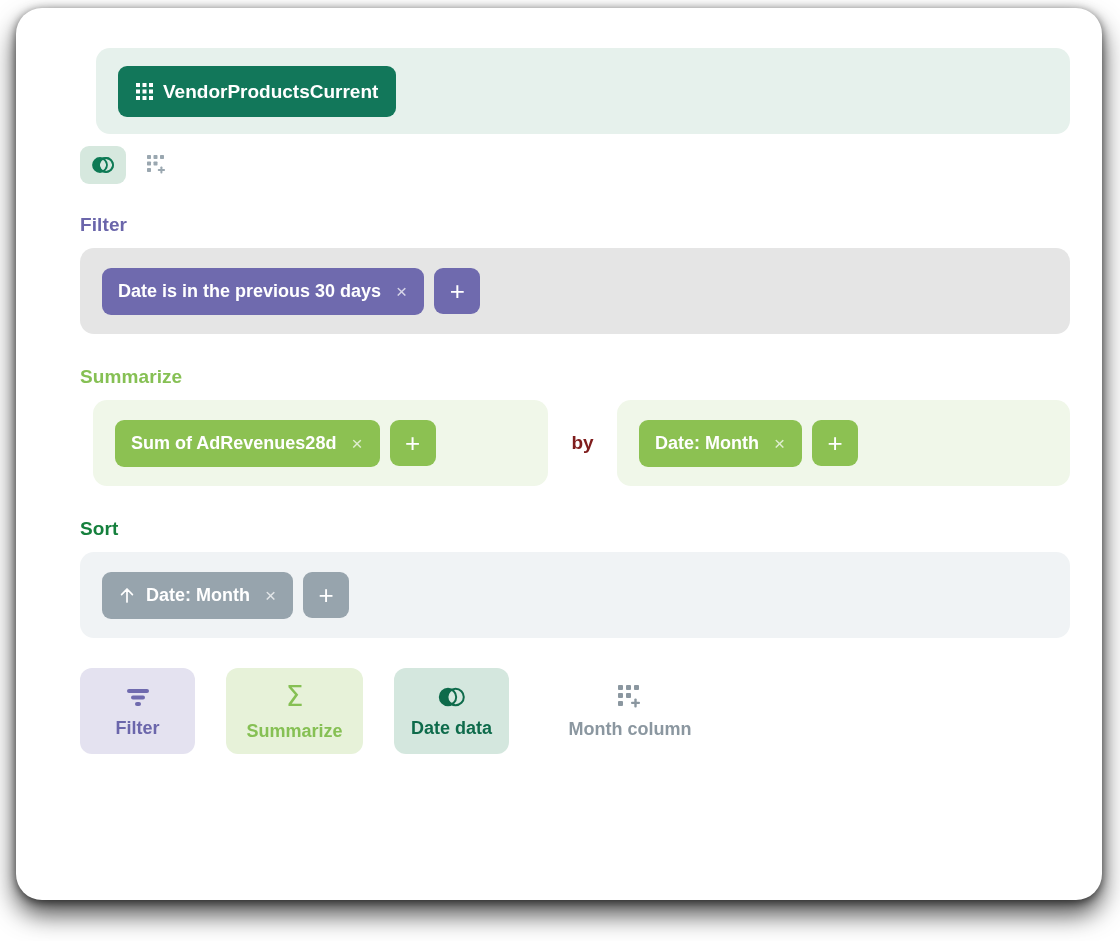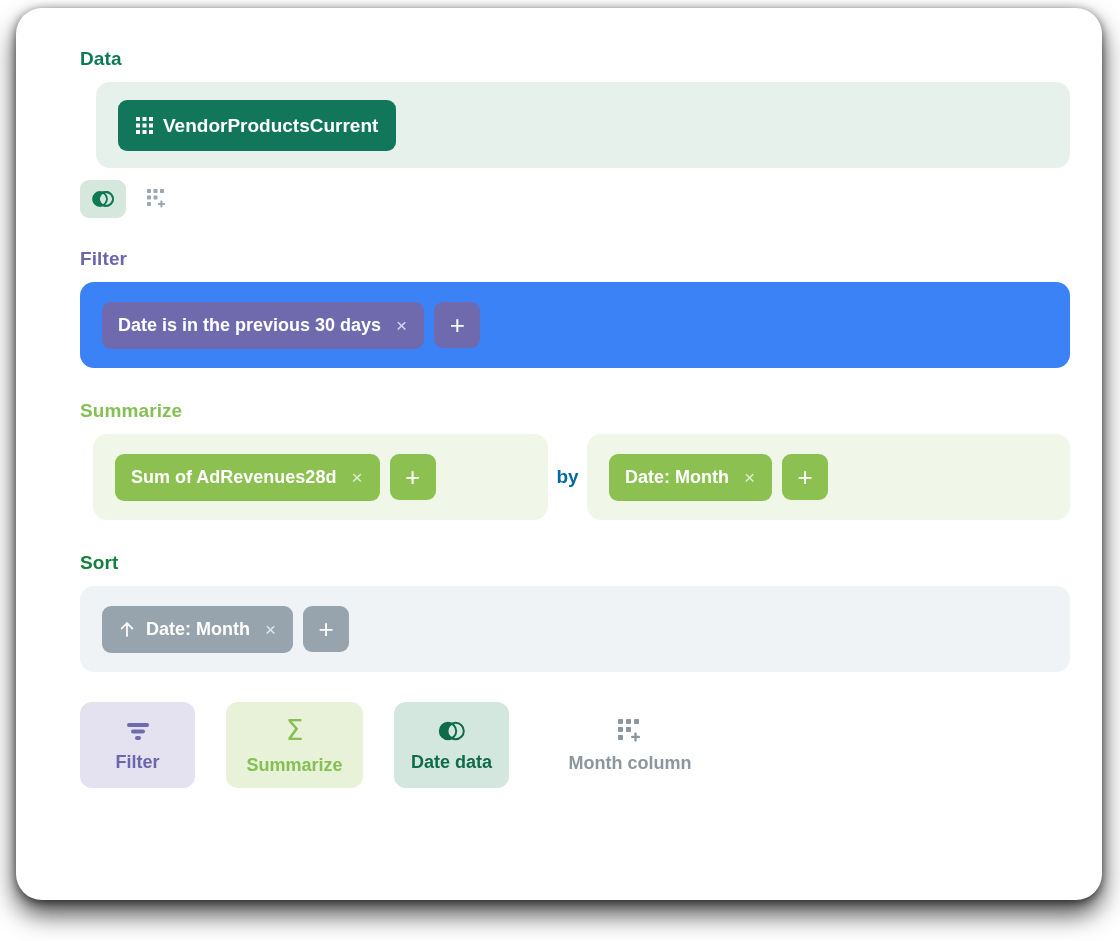--- a/index.html
+++ b/index.html
@@ -51,21 +51,21 @@
 
   .tray {
     border-radius: 14px;
     min-height: 86px;
     display: flex;
     align-items: center;
     padding: 0 0 0 22px;
     box-sizing: border-box;
   }
   .tray-data      { background: #e6f1ec; margin-left: 16px; }
-  .tray-filter    { background: #3b82f6; }
+  .tray-filter    { background: #e5e5e5; }
   .tray-sort      { background: #f0f3f5; }
 
   
   .chip {
     display: inline-flex;
     align-items: center;
     gap: 10px;
     border-radius: 9px;
     color: #ffffff;
     font-weight: 700;
@@ -144,27 +144,27 @@
     background: #f0f7e9;
     border-radius: 14px;
     min-height: 86px;
     display: flex;
     align-items: center;
     padding-left: 22px;
     width: 455px;
     box-sizing: border-box;
   }
   .by-word {
-    color: #0369a1;
+    color: #7f1d1d;
     font-weight: 700;
     font-size: 19px;
     display: flex;
     align-items: center;
     justify-content: center;
-    width: 39px;
+    width: 69px;
     flex: none;
   }
   .sum-right {
     background: #f0f7e9;
     border-radius: 14px;
     min-height: 86px;
     display: flex;
     align-items: center;
     padding-left: 22px;
     flex: 1;
@@ -218,21 +218,20 @@
   }
   svg { display: block; }
 </style>
 </head>
 <body>
 
 <div id="stage">
   <div class="card">
 
     <div class="section">
-      <div class="section-label lbl-data">Data</div>
       <div class="tray tray-data">
         <div class="chip chip-green-dark">
           <span>
             <svg width="17" height="17" viewBox="0 0 17 17">
               <rect x="0" y="0" width="4" height="4" fill="#ffffff"></rect>
               <rect x="6.5" y="0" width="4" height="4" fill="#ffffff"></rect>
               <rect x="13" y="0" width="4" height="4" fill="#ffffff"></rect>
               <rect x="0" y="6.5" width="4" height="4" fill="#ffffff"></rect>
               <rect x="6.5" y="6.5" width="4" height="4" fill="#ffffff"></rect>
               <rect x="13" y="6.5" width="4" height="4" fill="#ffffff"></rect>

